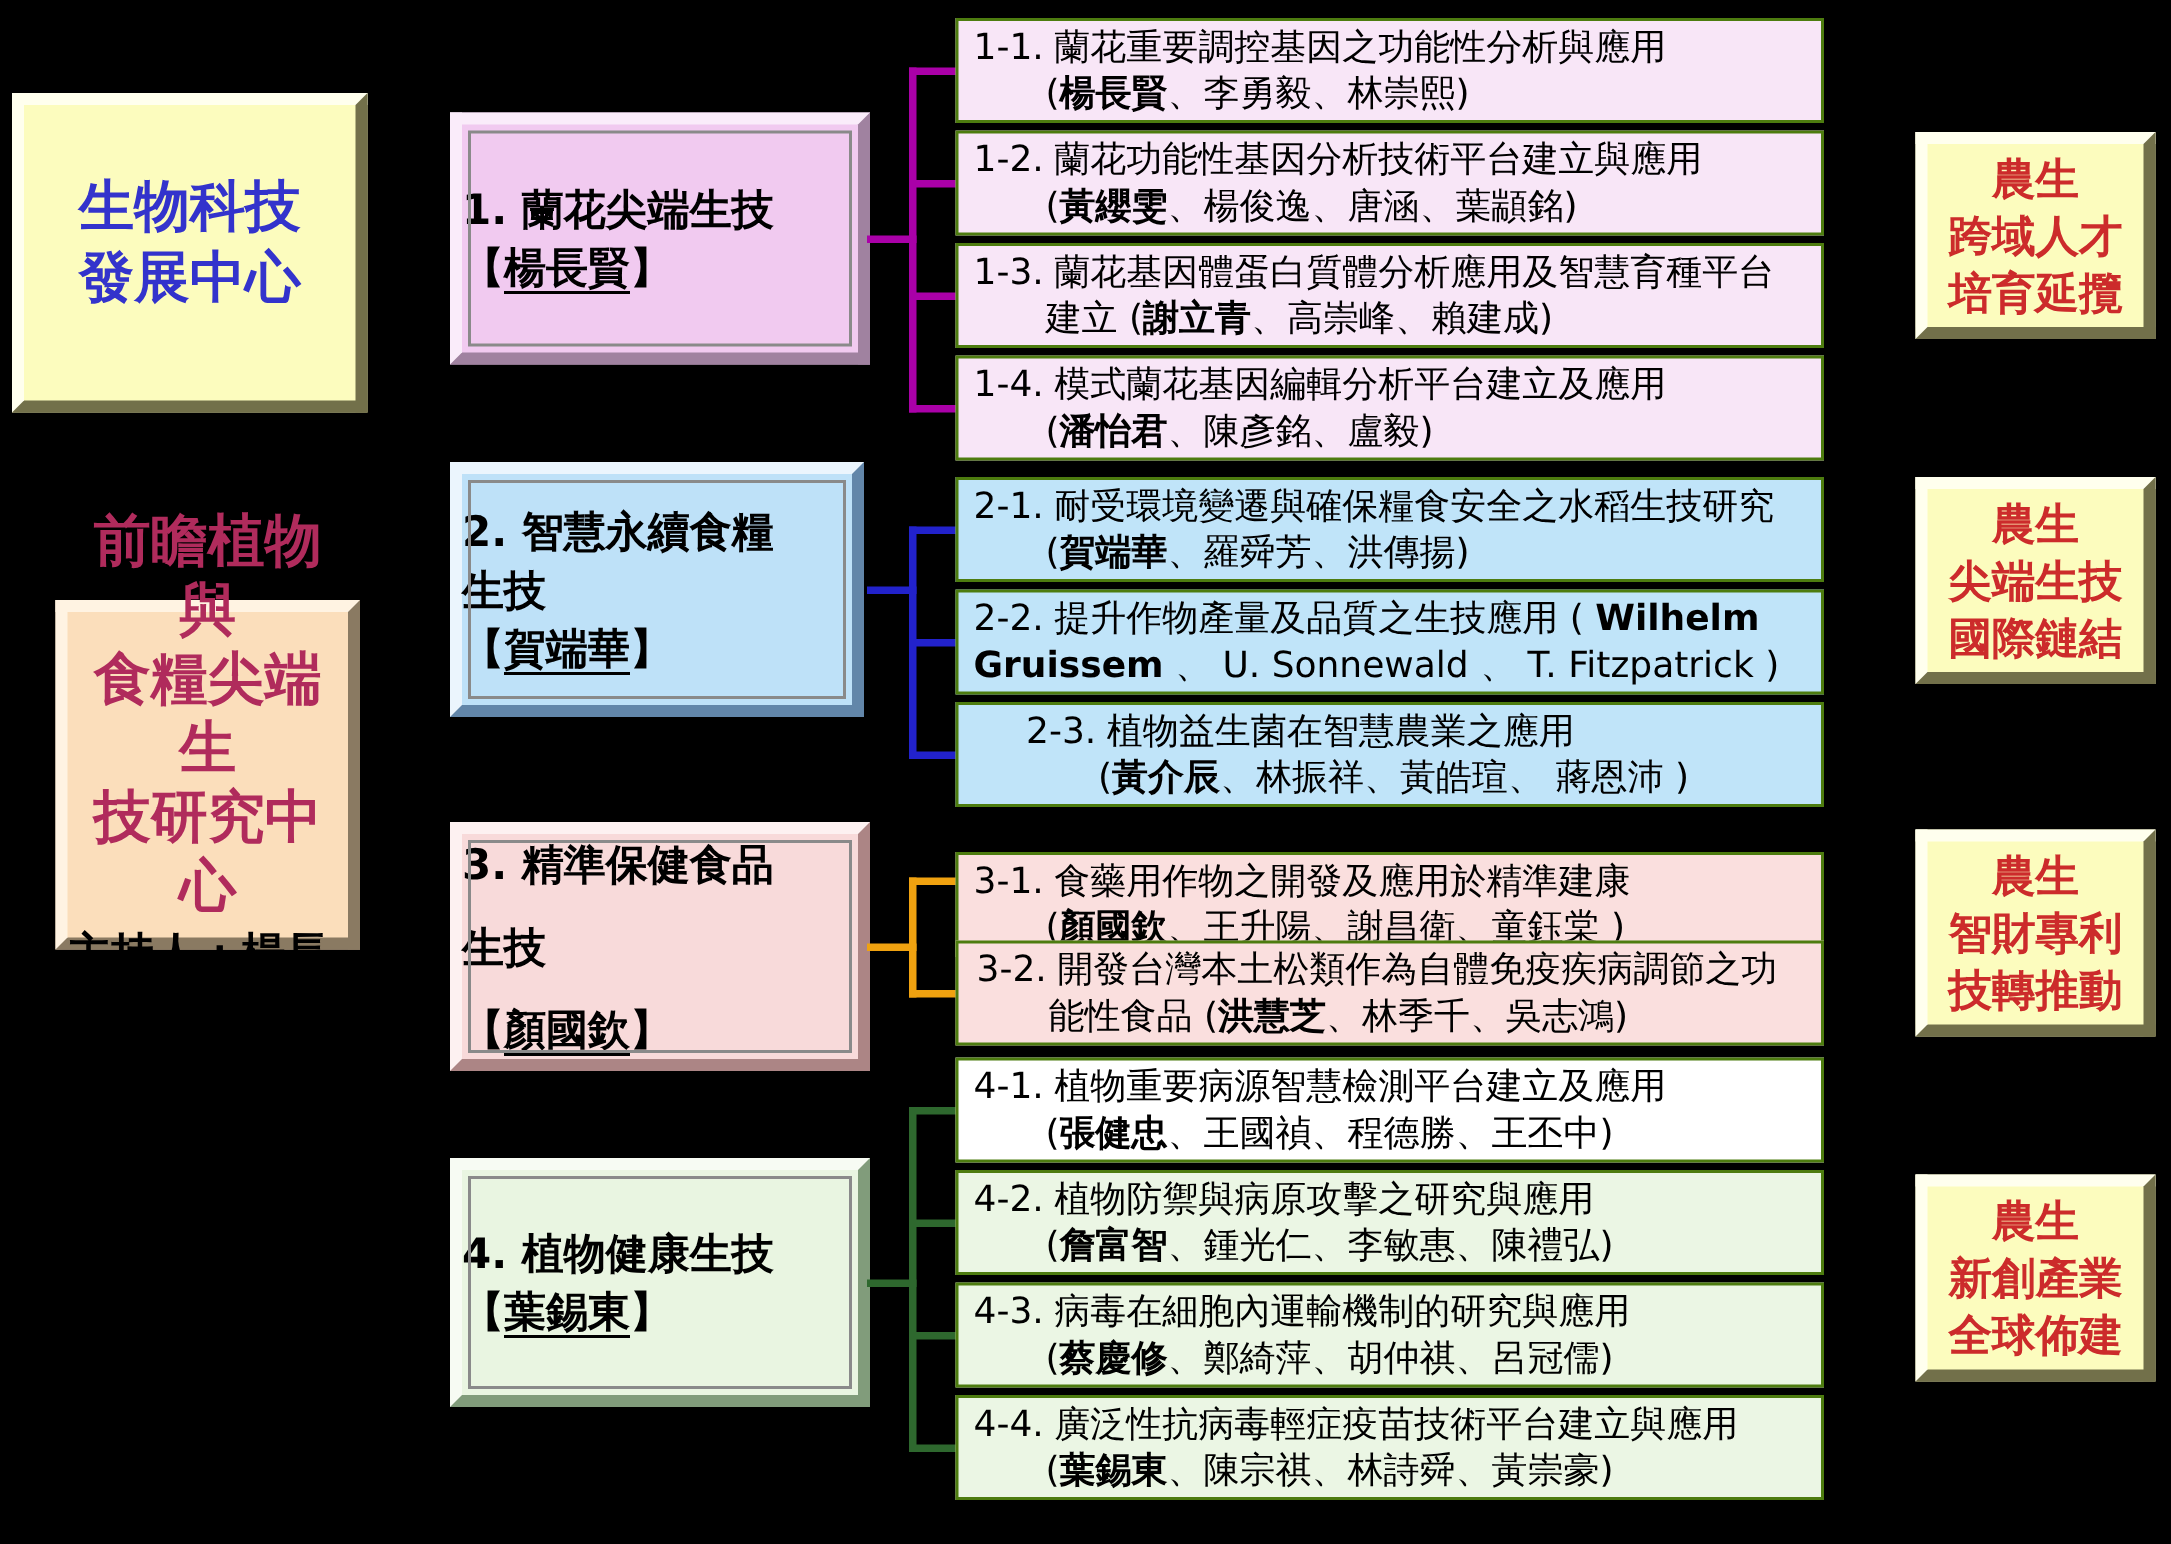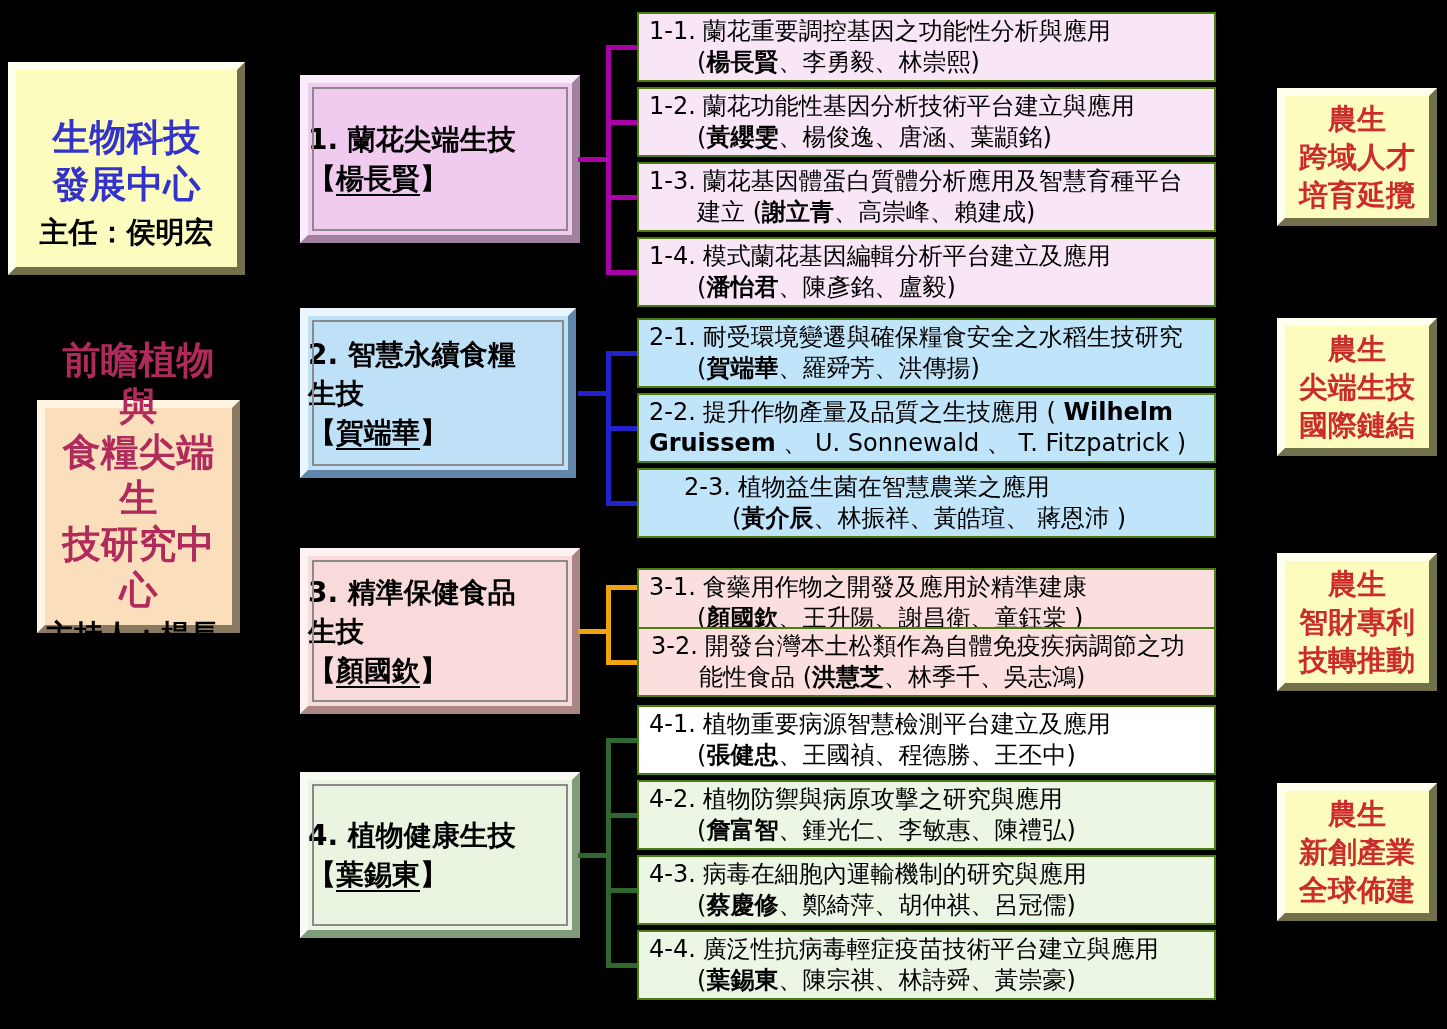--- a/index.html
+++ b/index.html
@@ -42,21 +42,20 @@
 </style>
 </head>
 <body>
 
 <div class="stage" id="stage">
   <div class="bevel yellowbox" id="centerBox">
       <div class="center-title">
         <div>生物科技</div>
         <div>發展中心</div>
       </div>
-      <div class="center-sub">主任：侯明宏</div>
     </div>
   <div class="bevel peachbox" id="programBox">
       <div class="program-title">
         <div>前瞻植物與</div>
         <div>食糧尖端生</div>
         <div>技研究中心</div>
       </div>
       <div class="program-sub">主持人：楊長賢</div>
     </div>
 <div class="bevel gbox" style="left: 300px; top: 75px; width: 280px; height: 168px; background: rgb(241, 202, 240); border-color: rgb(250, 236, 250) rgb(160, 130, 160) rgb(160, 130, 160) rgb(250, 236, 250);">
@@ -95,21 +94,21 @@
     <div class="cline" style="left: 606px; top: 500.5px; width: 33px; height: 5px; background: rgb(34, 34, 204);"></div>
     <div class="proj-item" style="left: 637px; top: 318px; width: 579px; height: 70px; background: rgb(192, 228, 249);">
       <div class="proj-text"><span class="pnum">2-1.</span><span>耐受環境變遷與確保糧食安全之水稻生技研究</span><br><span>(</span><b>賀端華</b><span>、羅舜芳、洪傳揚)</span></div>
     </div>
     <div class="proj-item" style="left: 637px; top: 393px; width: 579px; height: 70px; background: rgb(192, 228, 249);">
       <div class="proj-text nohang"><span class="pnum">2-2.</span><span>提升作物產量及品質之生技應用 ( </span><b>Wilhelm</b><br><b>Gruissem</b><span> 、 U. Sonnewald 、 T. Fitzpatrick )</span></div>
     </div>
     <div class="proj-item" style="left: 637px; top: 468px; width: 579px; height: 70px; background: rgb(192, 228, 249); padding-left: 45px;">
       <div class="proj-text"><span class="pnum">2-3.</span><span>植物益生菌在智慧農業之應用</span><br><span>(</span><b>黃介辰</b><span>、林振祥、黃皓瑄、 蔣恩沛 )</span></div>
     </div>
-    <div class="bevel gbox" style="left: 300px; top: 548px; width: 280px; height: 166px; background: rgb(248, 218, 218); border-color: rgb(253, 241, 241) rgb(172, 133, 133) rgb(172, 133, 133) rgb(253, 241, 241);">
+    <div class="bevel gbox" style="left: 300px; top: 548px; width: 280px; height: 166px; background: rgb(248, 218, 218); border-color: rgb(253, 241, 241) rgb(172, 133, 133) rgb(172, 133, 133) rgb(253, 241, 241); gap: 16px;">
       <div class="inner-frame"></div>
       <div>3. 精準保健食品</div>
       <div>生技</div>
       <div><span>【</span><span class="lead-name">顏國欽</span><span>】</span></div>
     </div>
     <div class="cline" style="left: 578px; top: 628.5px; width: 33px; height: 5px; background: rgb(240, 162, 16);"></div>
     <div class="cline" style="left: 606px; top: 584.5px; width: 5px; height: 80px; background: rgb(240, 162, 16);"></div>
     <div class="cline" style="left: 606px; top: 584.5px; width: 33px; height: 5px; background: rgb(240, 162, 16);"></div>
     <div class="cline" style="left: 606px; top: 659.5px; width: 33px; height: 5px; background: rgb(240, 162, 16);"></div>
     <div class="proj-item" style="left: 637px; top: 568px; width: 579px; height: 70px; background: rgb(250, 223, 222);">

